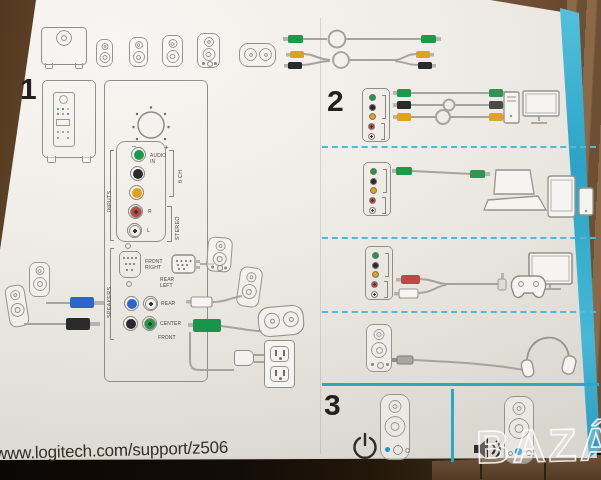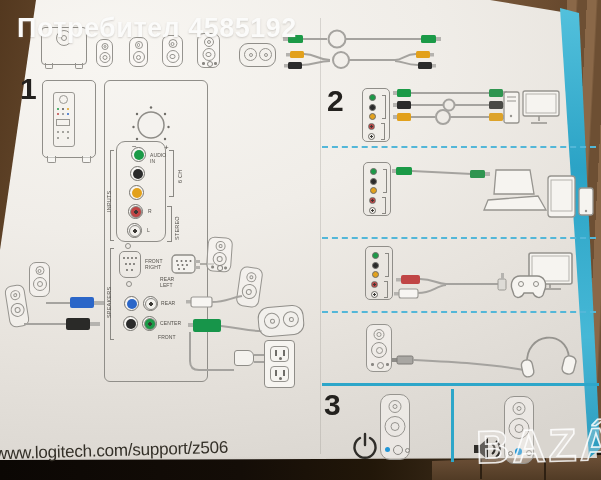--- a/index.html
+++ b/index.html
@@ -510,16 +510,15 @@
     <div class="dot" style="left:10px;top:51px;width:7px;height:7px;background:#2196d6;"></div>
     <div class="dot" style="left:21px;top:53px;width:4px;height:4px;border:1px solid #8a8883;"></div>
   </div>
   <svg style="left:472px;top:436px;" width="32" height="26" viewBox="0 0 32 26">
     <path d="M2 9 H8 L16 2 V24 L8 17 H2 Z" fill="#2f2d29"></path>
     <path d="M20 8 a6 6 0 0 1 0 10 M24 5 a10 10 0 0 1 0 16" fill="none" stroke="#2f2d29" stroke-width="2"></path>
   </svg>
 
   <div class="url">www.logitech.com/support/z506</div>
 
-  <div class="wm-user">Потребител 4585192</div>
   <div class="wm-bazar">BAZÁR</div>
 
 </div>
 
 </body></html>

